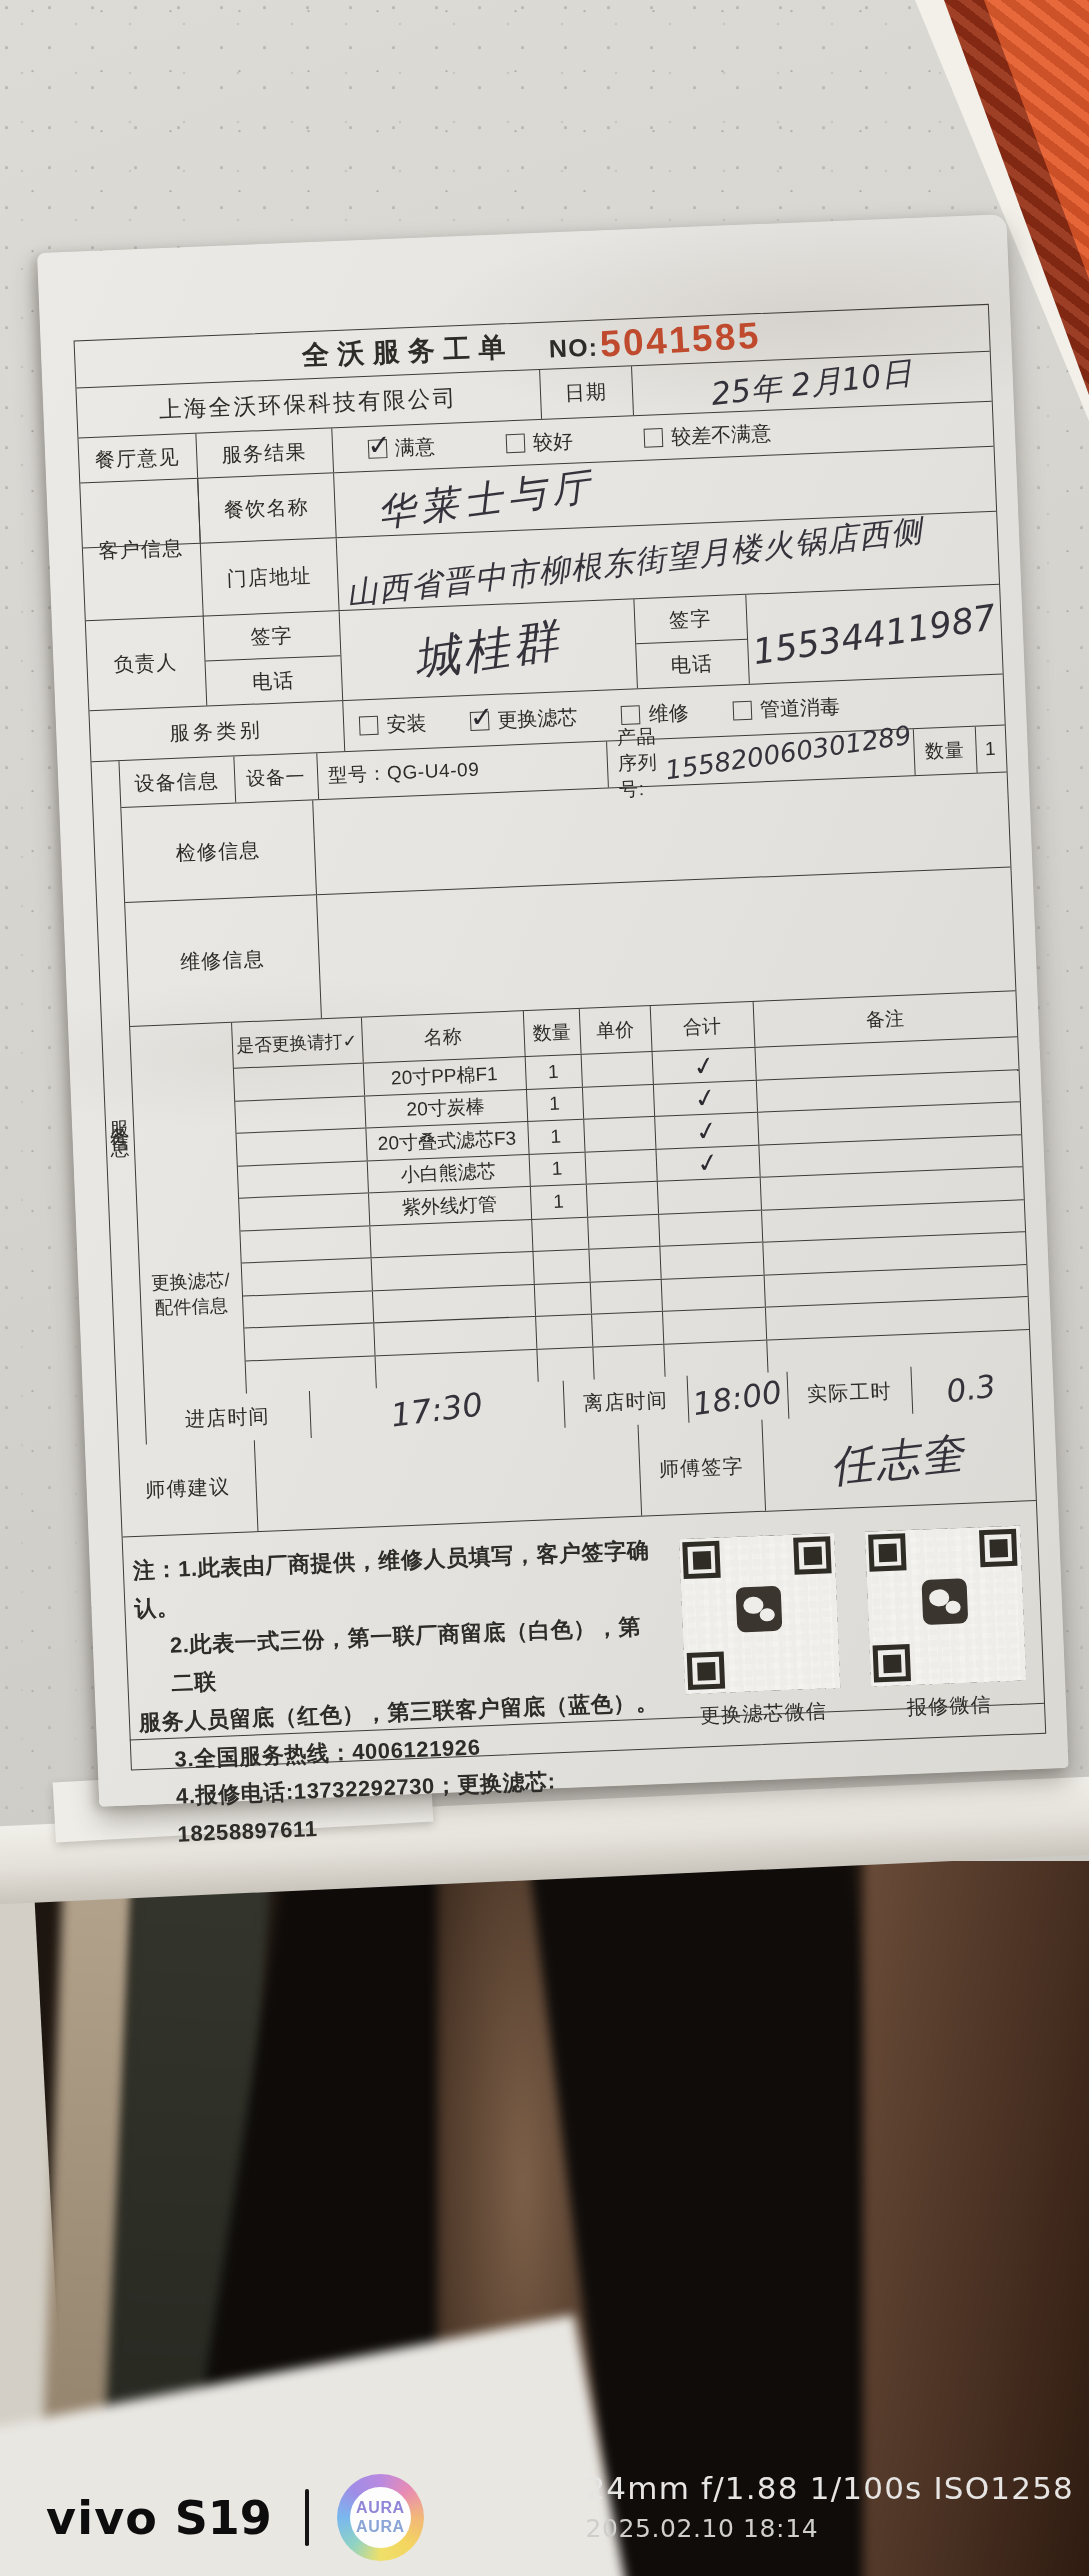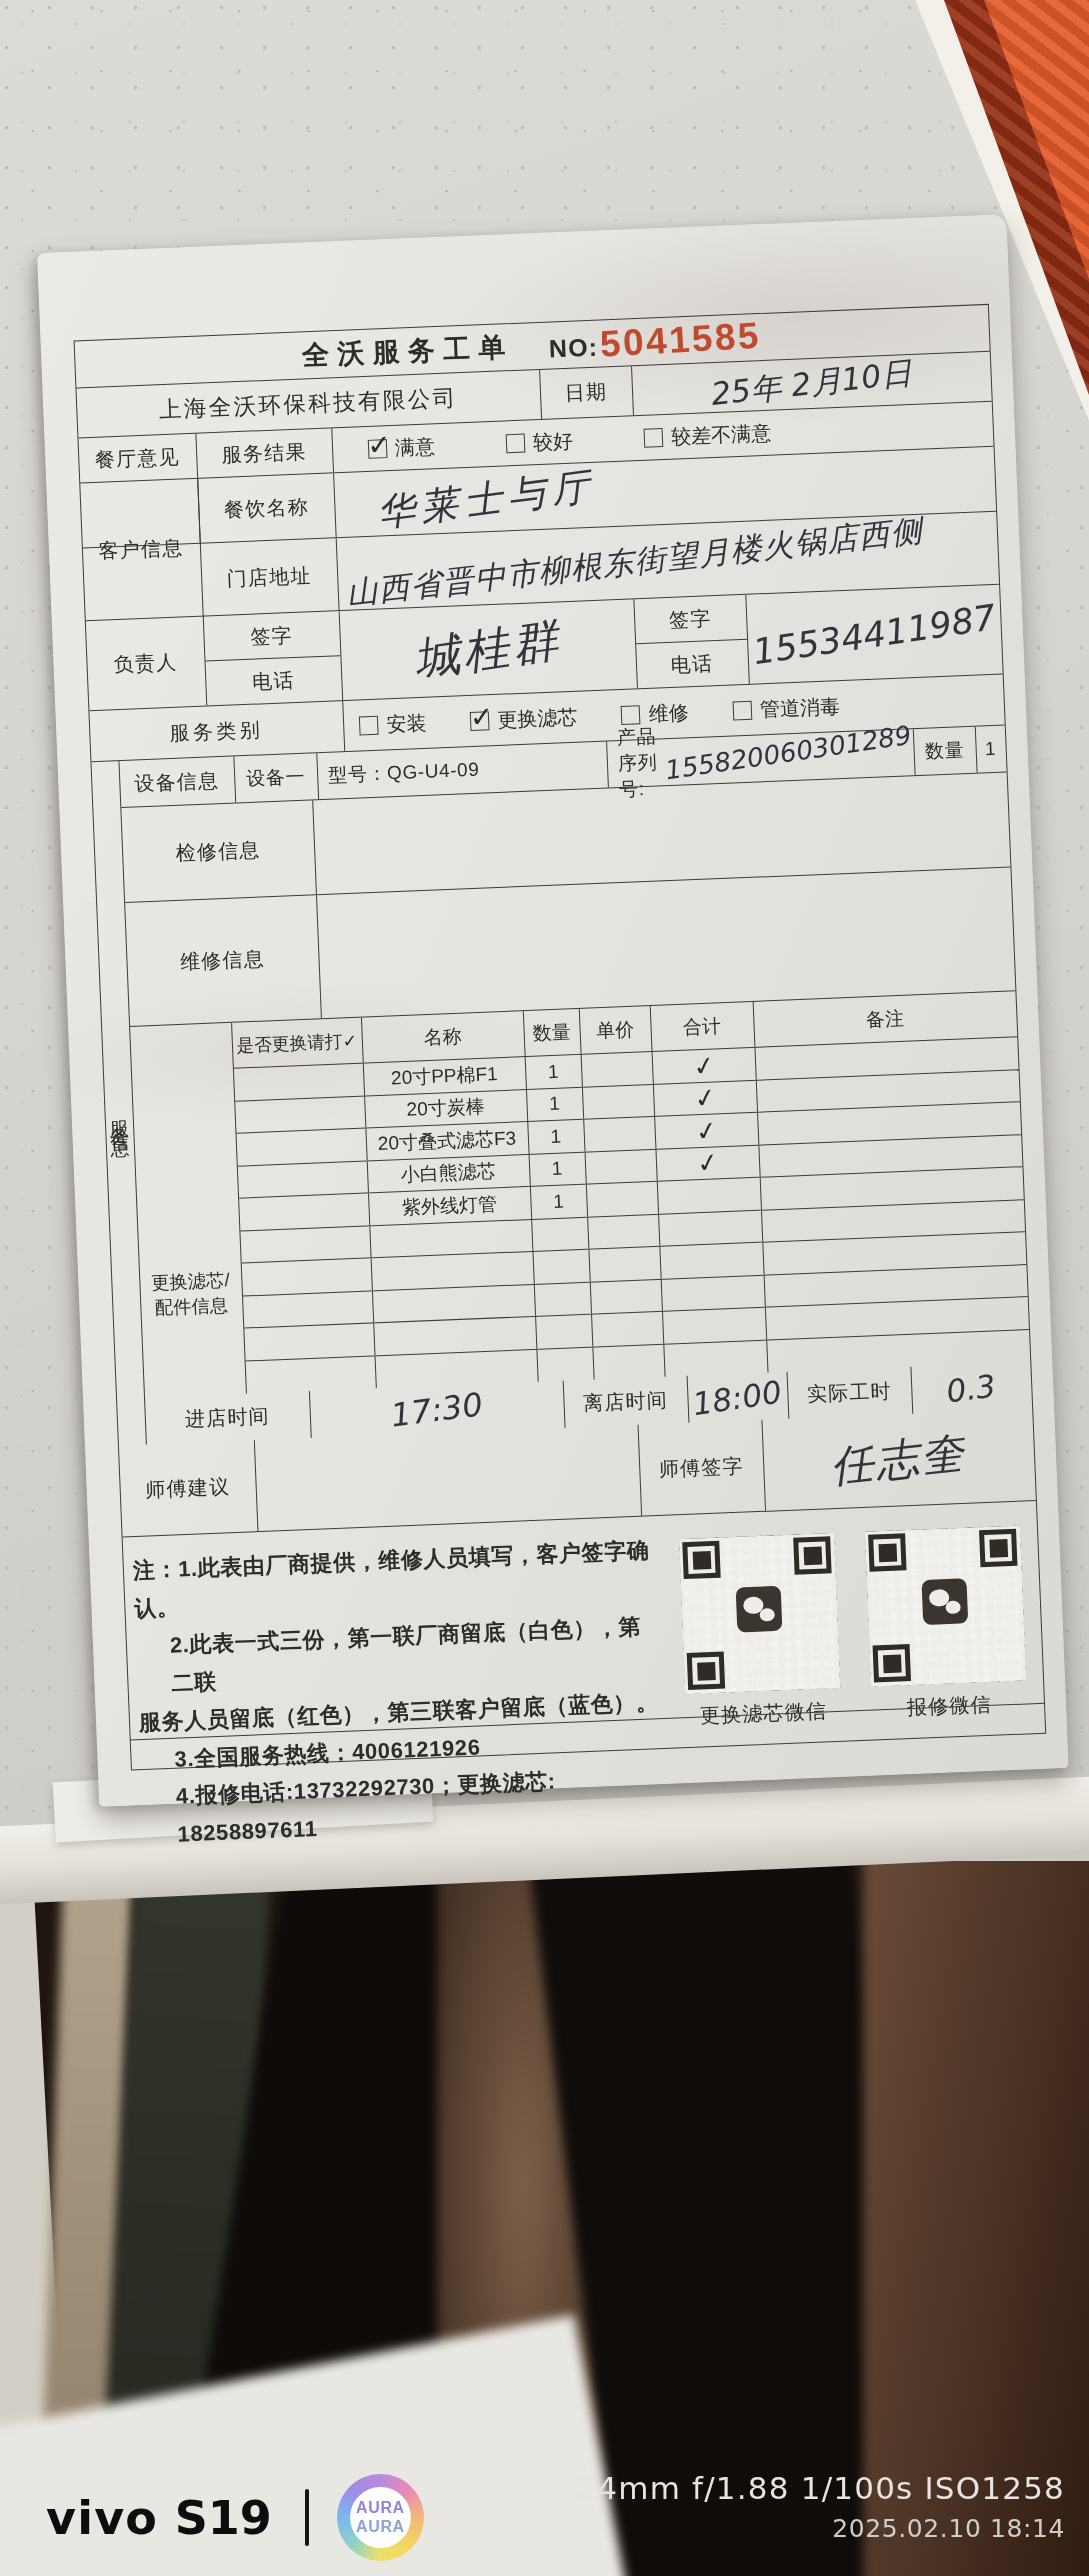--- a/index.html
+++ b/index.html
@@ -118,21 +118,21 @@
   .wm{position:absolute;left:0;top:2452px;width:1089px;height:106px;}
   .wm-left{position:absolute;left:46px;top:22px;display:flex;align-items:center;}
   .wm-vivo{font-size:46px;font-weight:700;color:#0d0d0d;letter-spacing:1.2px;font-family:"DejaVu Sans",sans-serif;}
   .wm-model{font-size:46px;font-weight:700;color:#0d0d0d;margin-left:16.5px;font-family:"DejaVu Sans",sans-serif;}
   .wm-sep{width:4.1px;height:57px;background:#141414;margin:0 28px 0 33px;border-radius:1.8px;}
   .aura{width:87px;height:87px;border-radius:50%;position:relative;
     background:conic-gradient(#b98ae0,#e88bb4,#f2b878,#f3d55f,#efe06a,#8fd3c4,#79b8ee,#9f8ce6,#b98ae0);}
   .aura::after{content:"";position:absolute;inset:13px;border-radius:50%;background:#fdfdfd;}
   .aura .t{position:absolute;inset:0;z-index:2;display:flex;flex-direction:column;align-items:center;justify-content:center;font-weight:700;font-size:16px;letter-spacing:0.6px;line-height:1.15;}
   .aura .l1{color:#8f86d8;} .aura .l2{color:#8aa4d6;}
-  .wm-right{position:absolute;right:24px;top:17.7px;text-align:right;font-family:"DejaVu Sans",sans-serif;}
+  .wm-right{position:absolute;right:15px;top:17.7px;font-family:"DejaVu Sans",sans-serif;}
   .wm-cam{font-size:31px;color:#e6e5e3;font-weight:500;letter-spacing:1.2px;}
   .wm-dt{font-size:25px;color:#cfcecb;margin-top:8.3px;letter-spacing:0.6px;}
 </style>
 </head>
 <body>
 
 <div id="stage">
 
   <div class="counter"></div>
   <div class="ov box-white"></div>

